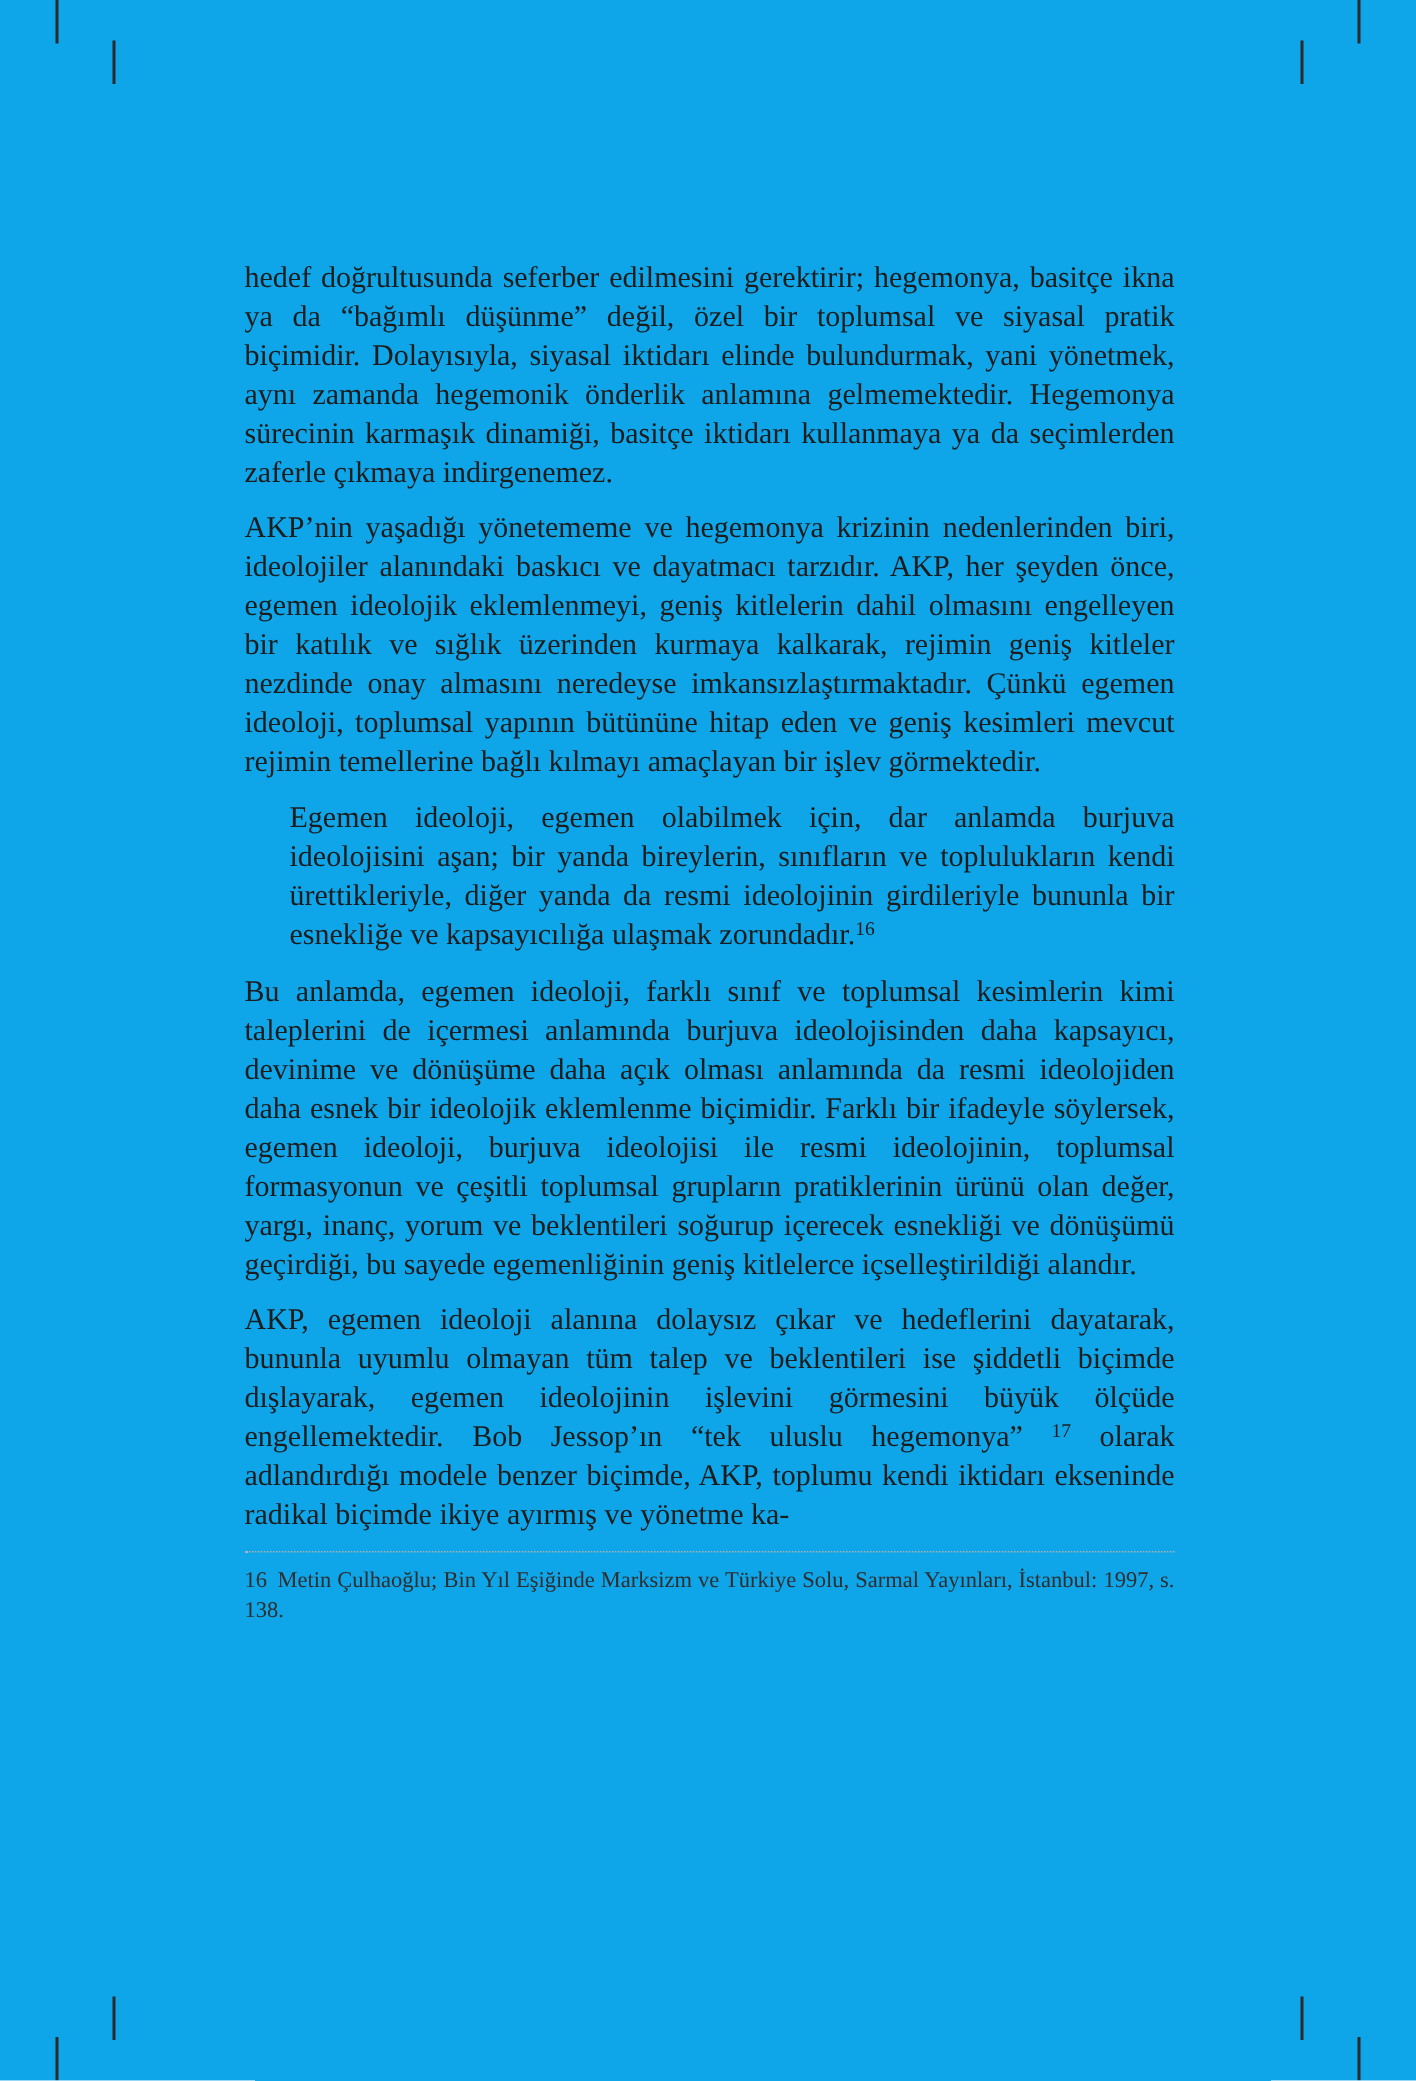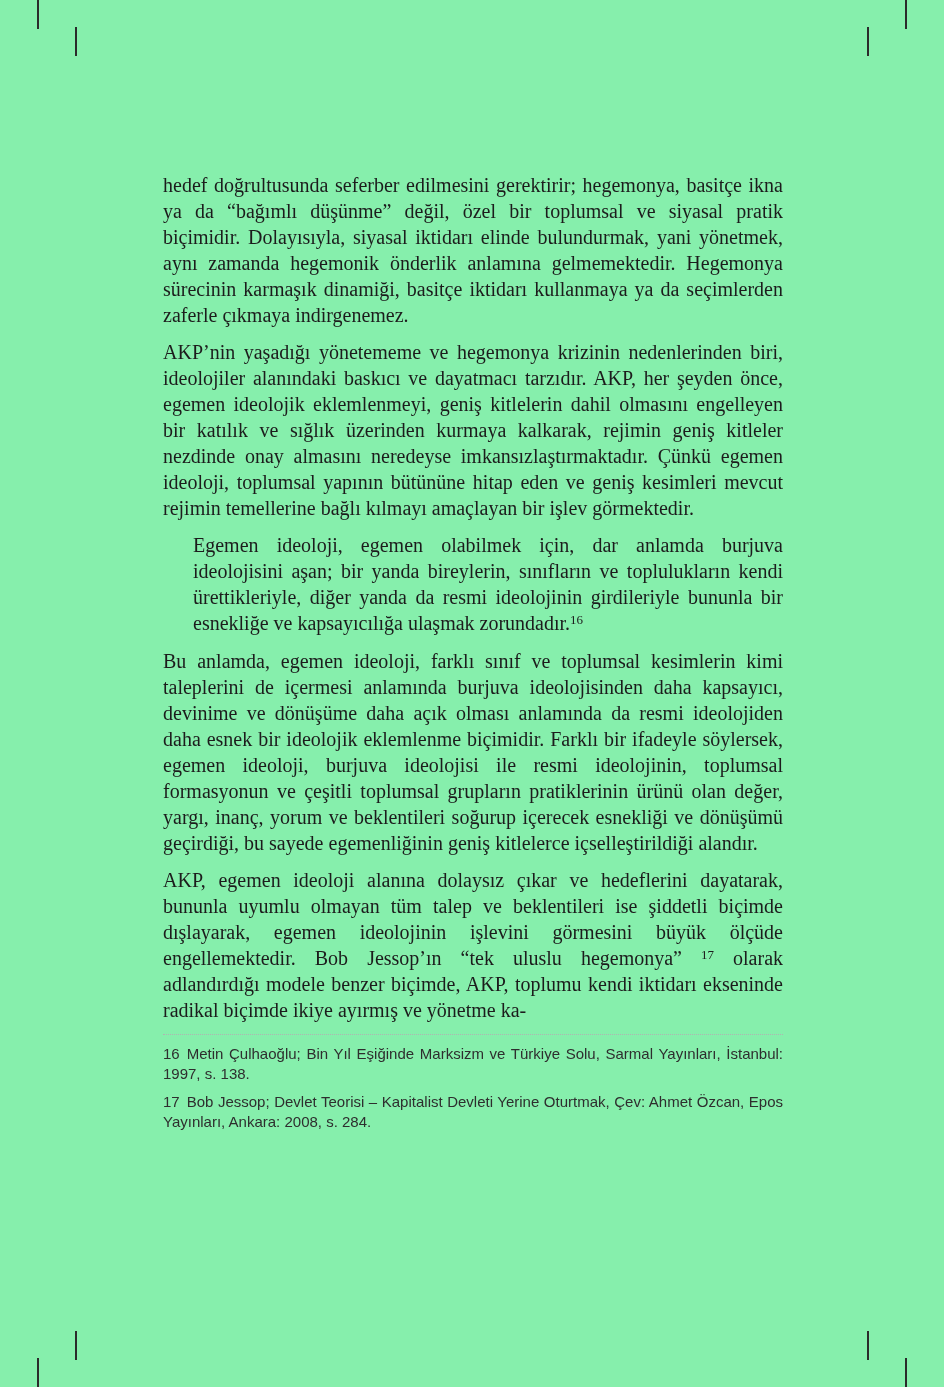--- a/index.html
+++ b/index.html
@@ -5,21 +5,21 @@
   * { margin: 0; padding: 0; box-sizing: border-box; }
   html, body {
     width: 944px;
     height: 1387px;
     background: #ffffff;
   }
   .page {
     position: relative;
     width: 944px;
     height: 1387px;
-    background: #86efac;
+    background: #0ea5e9;
     overflow: hidden;
     font-family: "Liberation Serif", serif;
     color: #1c1c1c;
   }
   
   .crop {
     position: absolute;
     width: 2px;
     height: 29px;
     background: #2b2b2b;
@@ -60,21 +60,21 @@
     vertical-align: 6px;
   }
   .fn-sep {
     margin: 10px 0 0 0;
     border-top: 1px dotted #b2b2b2;
     height: 0;
     width: 100%;
   }
   .footnotes {
     padding-top: 9px;
-    font-family: Liberation Sans, sans-serif;
+    font-family: Liberation Serif, serif;
     font-size: 15px;
     line-height: 20px;
     color: #2e2e2e;
   }
   .footnote {
     text-align: justify;
     margin-bottom: 8px;
   }
   .fn-num {
     margin-right: 7px;
@@ -109,20 +109,17 @@
       <sup class="fnref">17</sup>
       <span>olarak adlandırdığı modele benzer biçimde, AKP, toplumu kendi iktidarı ekseninde radikal biçimde ikiye ayırmış ve yönetme ka-</span>
     </p>
 
     <div class="fn-sep"></div>
 
     <div class="footnotes">
       <div class="footnote">
         <span class="fn-num">16</span><span class="fn-text">Metin Çulhaoğlu; Bin Yıl Eşiğinde Marksizm ve Türkiye Solu, Sarmal Yayınları, İstanbul: 1997, s. 138.</span>
       </div>
-      <div class="footnote">
-        <span class="fn-num">17</span><span class="fn-text">Bob Jessop; Devlet Teorisi – Kapitalist Devleti Yerine Oturtmak, Çev: Ahmet Özcan, Epos Yayınları, Ankara: 2008, s. 284.</span>
-      </div>
     </div>
 
   </div>
 
 </div>
 
 </body></html>

